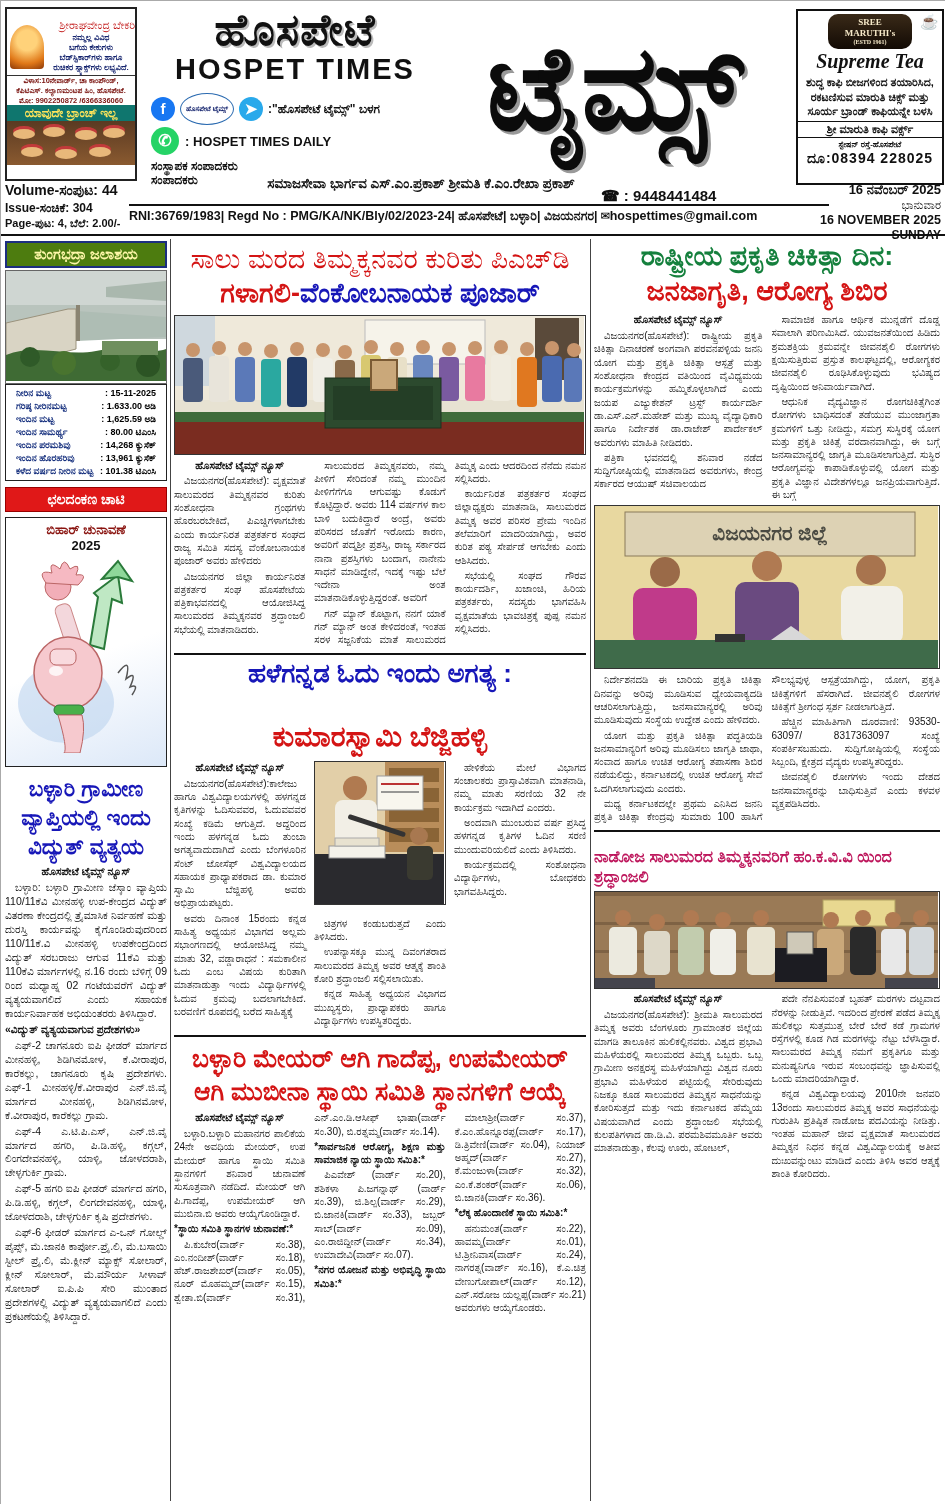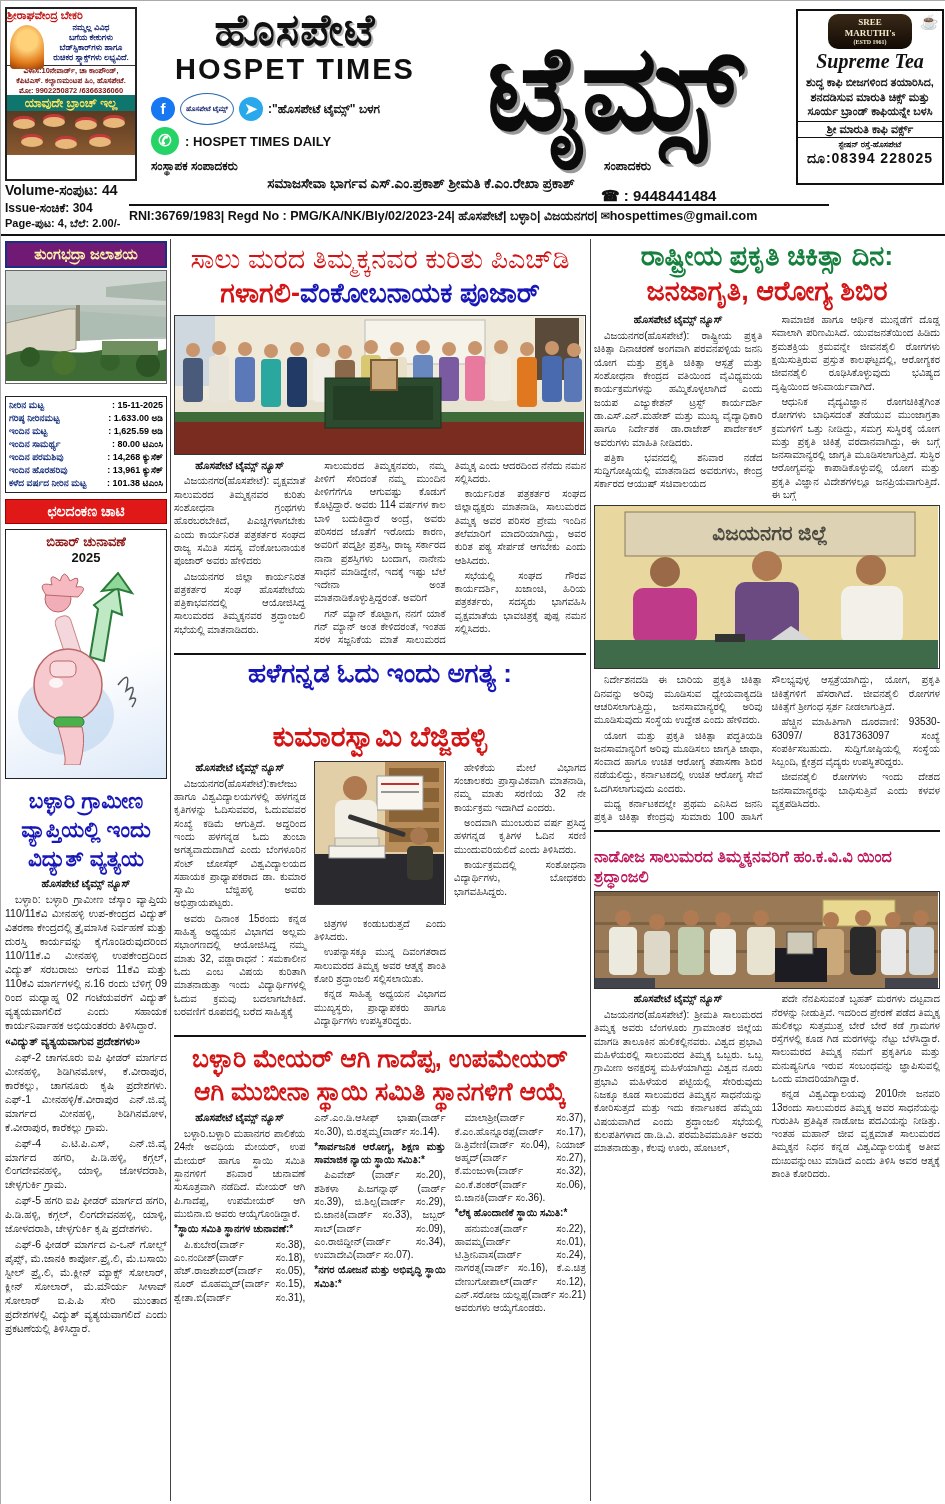--- a/index.html
+++ b/index.html
@@ -1,20 +1,20 @@
 <!DOCTYPE html>
 <html><head>
 <meta charset="utf-8">
 <style>
   html,body{margin:0;padding:0;background:#e8e8e8;}
   .page{position:relative;width:945px;height:1504px;background:#fff;margin:0 auto;
         font-family:"Liberation Sans",sans-serif;color:#111;overflow:hidden;border:1px solid #aaa;}
   
   .bakery{position:absolute;left:4px;top:6px;width:128px;height:170px;border:2px solid #222;font-size:8px;}
-  .bakery-title{color:#c01212;font-weight:bold;font-size:11px;text-align:left;padding-top:0;}
+  .bakery-title{color:#c01212;font-weight:normal;font-size:11px;text-align:right;padding-top:10px;}
   .deity{position:absolute;left:3px;top:16px;width:34px;height:44px;border-radius:50% 50% 4px 4px;
          background:radial-gradient(circle at 50% 35%,#ffd27a 0 30%,#e07818 70%,#8a3808);}
   .bakery-lines{margin-left:40px;color:#15246e;font-weight:bold;line-height:1.25;text-align:center;padding-top:1px;}
   .bakery-addr{border-top:1px solid #333;margin-top:2px;color:#7a1410;font-weight:bold;text-align:center;line-height:1.3;font-size:7.5px;}
   .bakery-band{background:#0f766e;color:#ffe45a;font-weight:bold;text-align:center;font-size:12px;padding:1px 0;}
   .pastry{height:44px;background:linear-gradient(180deg,#5a3a22,#8a5a30);position:relative;overflow:hidden;}
   .pastry i{position:absolute;width:22px;height:10px;border-radius:50%;background:#e8b87a;box-shadow:0 -3px 0 #c23a3a;}
   .issue-info{position:absolute;left:4px;top:180px;width:160px;font-weight:bold;line-height:1.35;}
   .issue-info .v{font-size:14px;} .issue-info .i{font-size:12px;} .issue-info .p{font-size:11px;}
   .mast-left{position:absolute;left:148px;top:6px;width:292px;text-align:center;}
@@ -25,21 +25,21 @@
              font-size:118px;font-weight:900;line-height:190px;color:#0b0b0b;
              text-shadow:3px 3px 0 #999;overflow:hidden;}
   .social-row{position:absolute;left:150px;top:92px;display:flex;align-items:center;gap:5px;}
   .circle-icon{width:24px;height:24px;border-radius:50%;display:inline-block;text-align:center;
                color:#fff;font-weight:bold;font-size:15px;line-height:24px;}
   .fb{background:#1877f2;} .tg{background:#29a9eb;} .wa{background:#25d366;width:28px;height:28px;line-height:28px;font-size:16px;}
   .fb-oval{border:1.5px solid #2a6ab0;border-radius:50%;width:52px;height:30px;font-size:7px;color:#15246e;
            display:flex;align-items:center;justify-content:center;text-align:center;font-weight:bold;line-height:1.1;}
   .tg-label{font-weight:bold;font-size:12px;}
   .wa-row{position:absolute;left:150px;top:126px;display:flex;align-items:center;gap:6px;font-weight:bold;font-size:13px;}
-  .ed-titles{position:absolute;left:150px;top:158px;width:500px;display:flex;justify-content:space-between;font-size:12px;font-weight:bold;}
+  .ed-titles{position:absolute;left:150px;top:158px;width:500px;display:flex;justify-content:space-between;font-size:12px;font-weight:bold;flex-direction:column;}
   .ed-names{position:absolute;left:140px;top:175px;width:560px;text-align:center;font-size:13.5px;font-weight:bold;}
   .phone-row{position:absolute;left:600px;top:186px;font-size:15px;font-weight:bold;}
   .reg-rule{position:absolute;left:128px;top:203px;width:700px;border-top:2px solid #111;}
   .reg-line{position:absolute;left:128px;top:208px;width:704px;font-size:12.5px;font-weight:bold;white-space:nowrap;}
   .tea{position:absolute;left:795px;top:8px;width:144px;height:172px;border:2.5px solid #111;box-shadow:0 0 0 1px #fff inset;text-align:center;font-size:8px;}
   .cup{position:absolute;right:3px;top:2px;font-size:15px;}
   .tea-logo{margin:3px auto 0;width:84px;border-radius:10px;background:linear-gradient(180deg,#3a2a18,#120a04);color:#f5e8c8;
             font-family:"Liberation Serif",serif;font-size:9px;font-weight:bold;padding:3px 0;line-height:1.2;}
   .tea-name{font-family:"Liberation Serif",serif;font-style:italic;font-size:20px;font-weight:bold;margin-top:1px;}
   .tea-kn{font-size:11px;font-weight:bold;line-height:1.35;margin-top:2px;}
@@ -48,23 +48,23 @@
   .tea-phone{font-size:14px;font-weight:900;letter-spacing:1px;}
   .dateblock{position:absolute;left:812px;top:181px;width:128px;text-align:right;line-height:1.25;}
   .dk{font-size:13px;font-weight:bold;} .dd{font-size:11.5px;} .de{font-size:12.5px;font-weight:900;} .ds{font-size:12px;font-weight:900;}
   .header-rule{position:absolute;left:0;top:233px;width:945px;border-top:2.5px solid #111;}
   
   .vrule{position:absolute;top:238px;width:1px;height:1262px;background:#444;}
   .left-rail{position:absolute;left:4px;top:240px;width:162px;}
   .mid-col{position:absolute;left:173px;top:238px;width:412px;}
   .right-col{position:absolute;left:593px;top:238px;width:346px;}
   
-  .res-head{background:#701a75;border:2px solid #1c2e80;color:#fdf6a8;font-weight:900;font-size:14.5px;text-align:center;padding:3px 0;}
+  .res-head{background:#4d7c0f;border:2px solid #1c2e80;color:#fdf6a8;font-weight:900;font-size:14.5px;text-align:center;padding:3px 0;}
   .dam{height:112px;border:1px solid #666;margin-top:2px;}
-  .res-table{border:1.5px solid #222;margin-top:12px;padding:2px 3px;font-size:9px;}
+  .res-table{border:1.5px solid #222;margin-top:0;padding:2px 10px;font-size:9px;}
   .res-row{display:flex;justify-content:space-between;line-height:1.45;}
   .res-row .lab{color:#16307e;font-weight:bold;} .res-row .val{font-weight:900;color:#000;white-space:nowrap;}
   .chaati{background:#e01818;color:#fff;font-weight:900;font-size:14px;text-align:center;padding:3px 0;margin-top:6px;border:1px solid #900;}
   .cartoon{border:1.5px solid #222;margin-top:5px;height:248px;text-align:center;position:relative;background:linear-gradient(160deg,#fff 55%,#dce8f8);}
   .cartoon-title{color:#8a1410;font-weight:900;font-size:13px;padding-top:4px;}
   .cartoon-year{font-weight:900;font-size:13px;}
   .hl-left{color:#1717b8;font-weight:900;font-size:21.5px;line-height:1.35;text-align:center;margin-top:8px;}
   .byline{font-weight:bold;font-size:10.5px;text-align:center;margin:3px 0;}
   .bodytxt{font-size:10px;line-height:1.33;text-align:justify;}
   .bodytxt p{margin:0 0 2px;text-indent:10px;}
@@ -154,28 +154,34 @@
   <div class="tea">
     <span class="cup">☕</span>
     <div class="tea-logo">
       <div>SREE</div>
       <div>MARUTHI's</div>
       <div style="font-size:6px">(ESTD 1961)</div>
     </div>
     <div class="tea-name">Supreme Tea</div>
     <div class="tea-kn">
       <div>ಶುದ್ಧ ಕಾಫಿ ಬೀಜಗಳಿಂದ ತಯಾರಿಸಿದ,</div>
-      <div>ಶನದಡಿಸುವ ಮಾರುತಿ ಚಿಕ್ಸ್ ಮತ್ತು</div>
+      <div>ರಕಟಣಿಸುವ ಮಾರುತಿ ಚಿಕ್ಸ್ ಮತ್ತು</div>
       <div>ಸೂರ್ಯ ಬ್ರಾಂಡ್ ಕಾಫಿಯನ್ನೇ ಬಳಸಿ</div>
     </div>
     <div class="tea-band">ಶ್ರೀ ಮಾರುತಿ ಕಾಫಿ ವರ್ಕ್ಸ್</div>
     <div class="tea-station">ಸ್ಟೇಷನ್ ರಸ್ತೆ-ಹೊಸಪೇಟೆ</div>
     <div class="tea-phone">ದೂ:08394 228025</div>
   </div>
 
+  <div class="dateblock">
+    <div class="dk">16 ನವೆಂಬರ್ 2025</div>
+    <div class="dd">ಭಾನುವಾರ</div>
+    <div class="de">16 NOVEMBER 2025</div>
+    <div class="ds">SUNDAY</div>
+  </div>
 
   <div class="header-rule"></div>
   <div class="vrule" style="left:169px"></div>
   <div class="vrule" style="left:589px"></div>
 
   <div class="left-rail">
     <div class="res-head">ತುಂಗಭದ್ರಾ ಜಲಾಶಯ</div>
     <div class="dam">
       <svg width="160" height="110" viewBox="0 0 160 110">
         <rect width="160" height="46" fill="#cfd6d2"></rect>

